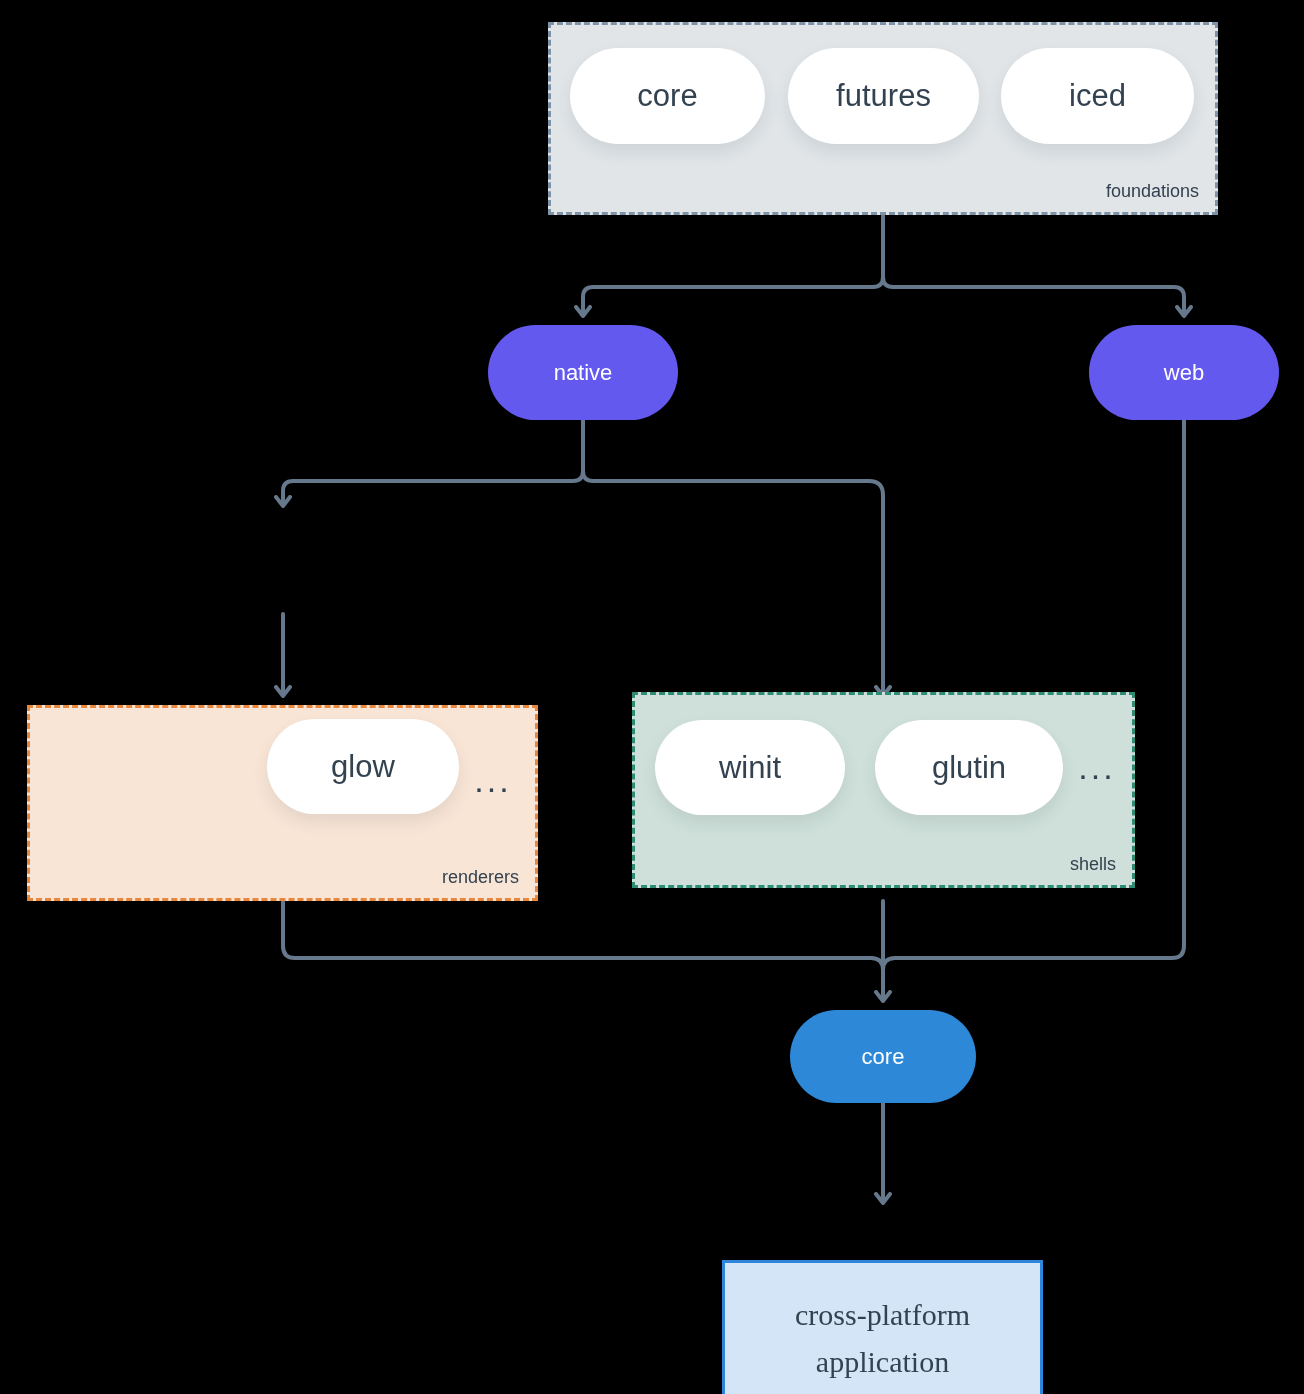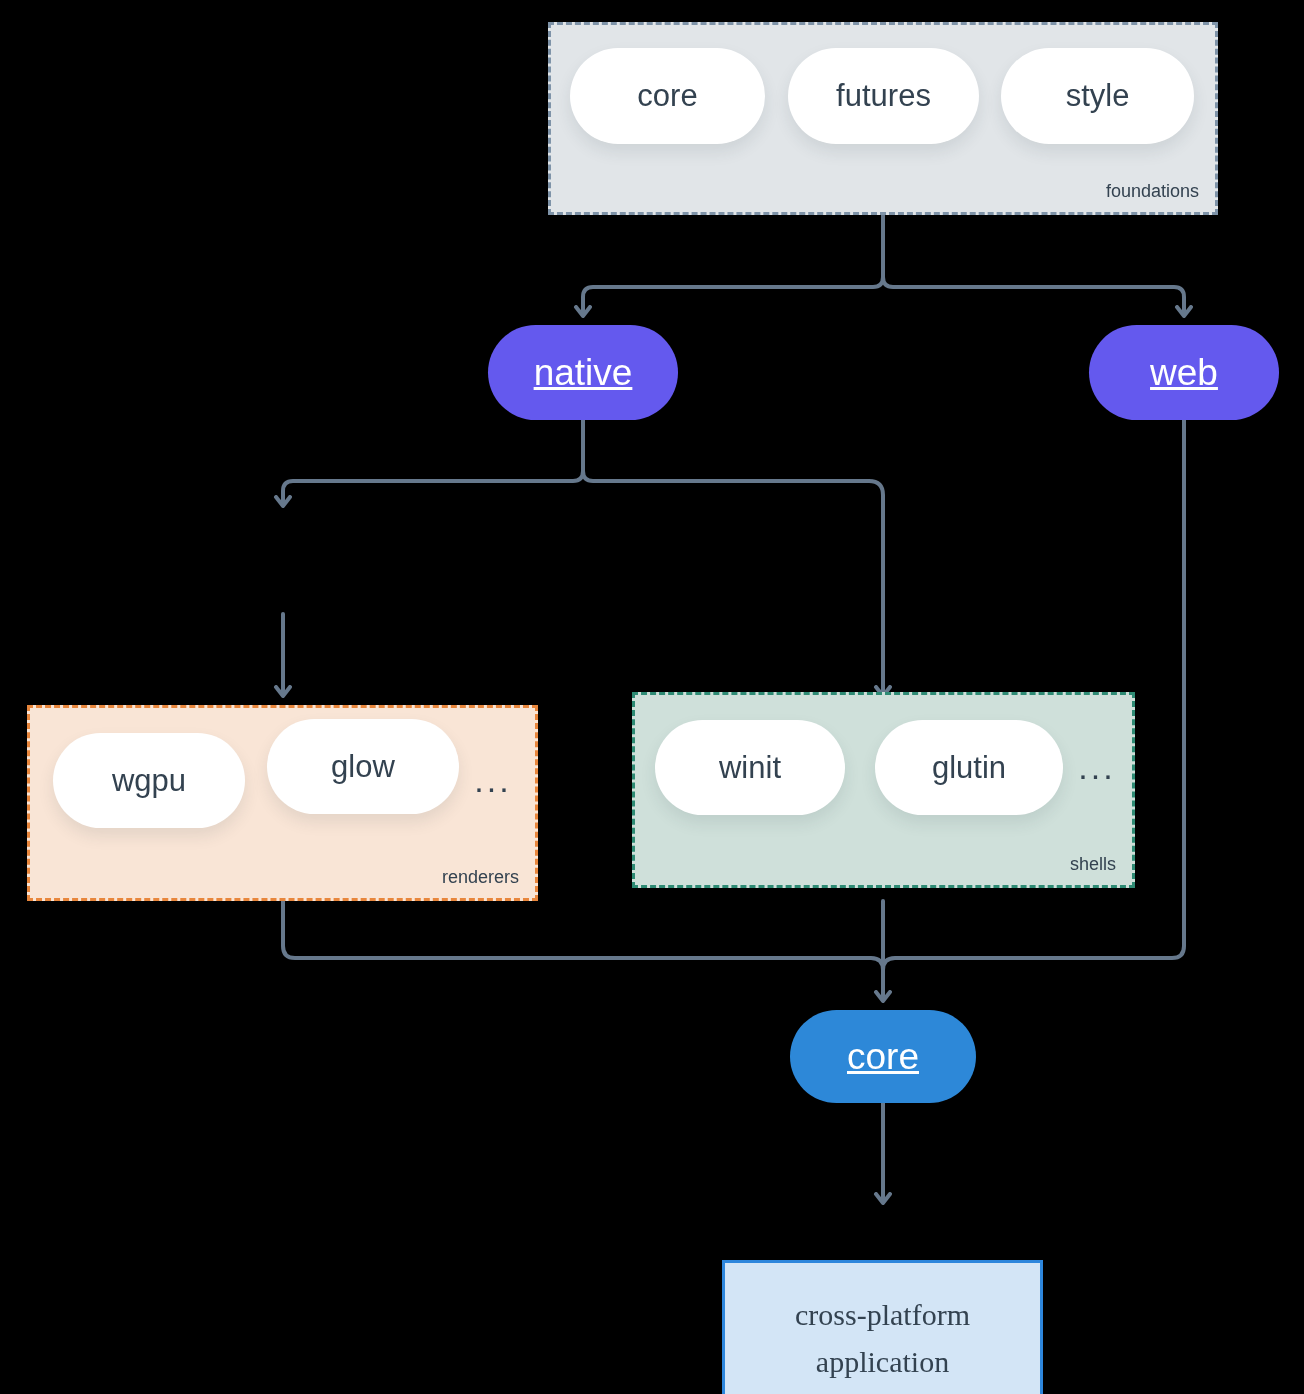--- a/index.html
+++ b/index.html
@@ -36,21 +36,21 @@
   
   .pill.wgpu{left:23px;top:25px;width:192px;height:95px;}
   .pill.glow{left:237px;top:11px;width:192px;height:95px;}
   .renderers .ellipsis{left:432px;top:25px;width:62px;height:95px;}
   
   .pill.winit {left:20px;top:25px;width:190px;height:95px;}
   .pill.glutin{left:240px;top:25px;width:188px;height:95px;}
   .shells .ellipsis{left:432px;top:25px;width:60px;height:95px;}
   
   .node{position:absolute;display:flex;align-items:center;justify-content:center;
-    border-radius:48px;font-size:37px;color:#fff;text-decoration:underline;}
+    border-radius:48px;font-size:22px;color:#fff;}
   .node.native  {left:488px;top:325px;width:190px;height:95px;background:var(--purple,#6459ee);}
   .node.web     {left:1089px;top:325px;width:190px;height:95px;background:var(--purple,#6459ee);}
   .node.graphics{left:188px;top:515px;width:192px;height:97px;background:var(--orange,#e8863c);}
   .node.iced    {left:790px;top:1010px;width:186px;height:93px;background:var(--blue,#2d88d8);}
   
   .application{position:absolute;left:722px;top:1260px;width:321px;height:156px;box-sizing:border-box;
     background:var(--app_fill,#d3e5f6);border:3px solid var(--app_border,#2d86dc);
     display:flex;align-items:center;justify-content:center;text-align:center;
     font-size:30px;line-height:47px;color:var(--dark_text,#334250);padding:0 24px;font-family:Liberation Serif, serif;}
 </style>
@@ -77,37 +77,34 @@
   </svg>
 
   <div class="group foundations">
     <div class="pill white core">
       <span>core</span>
     </div>
     <div class="pill white futures">
       <span>futures</span>
     </div>
     <div class="pill white style">
-      <span>style</span>
+      <span>iced</span>
     </div>
     <div class="group-label">foundations</div>
   </div>
 
   <div class="node native">
     <span>native</span>
   </div>
   <div class="node web">
     <span>web</span>
   </div>
 
 
   <div class="group renderers">
-    <div class="pill white wgpu">
-      <span>wgpu</span>
-    </div>
     <div class="pill white glow">
       <span>glow</span>
     </div>
     <div class="ellipsis">...</div>
     <div class="group-label">renderers</div>
   </div>
 
   <div class="group shells">
     <div class="pill white winit">
       <span>winit</span>

